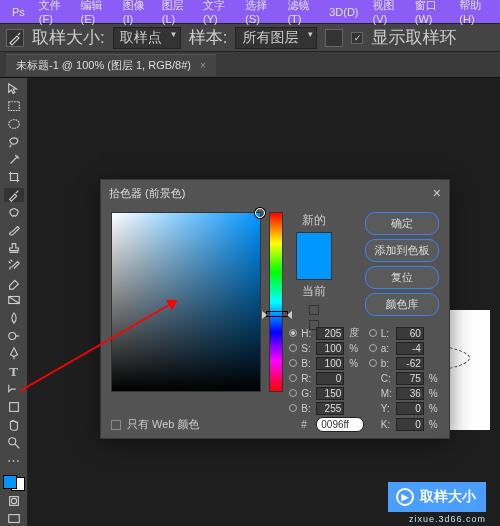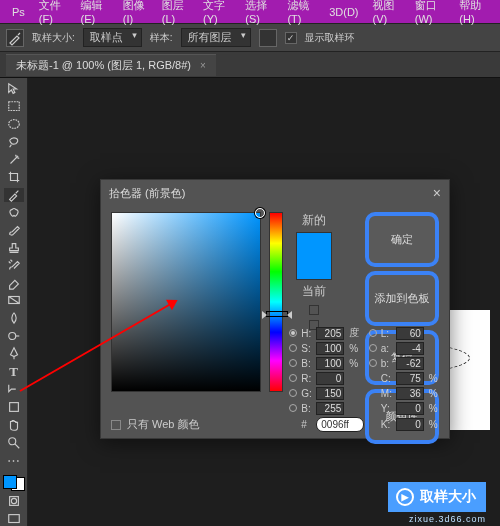--- a/index.html
+++ b/index.html
@@ -1,24 +1,24 @@
 <!DOCTYPE html>
 <html><head>
   <meta charset="utf-8">
   <style>
     * { box-sizing: border-box; margin: 0; padding: 0; font-family: "Microsoft YaHei", Arial, sans-serif; }
     body { background: #2a2a2a; width: 500px; height: 526px; overflow: hidden; position: relative; color: #ccc; font-size: 11px; }
     
-    .menubar { background: #a21caf; height: 24px; display: flex; align-items: center; padding: 0 6px; gap: 2px; border-bottom: 1px solid #222; }
+    .menubar { background: #8b5cf6; height: 24px; display: flex; align-items: center; padding: 0 6px; gap: 2px; border-bottom: 1px solid #222; }
     .menu-item { padding: 2px 6px; font-size: 11px; color: #e0e0e0; }
     
     .optbar { background: #444; height: 28px; display: flex; align-items: center; padding: 0 6px; gap: 8px; border-bottom: 1px solid #222; }
     .opt-icon { width: 18px; height: 18px; background: #333; border: 1px solid #666; }
-    .opt-label { color: #ccc; font-size: 10px; }
-    .opt-drop { background: #333; border: 1px solid #222; padding: 1px 18px 1px 6px; font-size: 11px; color: #ccc; position: relative; }
+    .opt-label { color: #ccc; font-size: 17px; }
+    .opt-drop { background: #333; border: 1px solid #222; padding: 1px 18px 1px 6px; font-size: 14px; color: #ccc; position: relative; }
     .opt-drop::after { content: "▾"; position: absolute; right: 4px; top: 1px; font-size: 9px; }
     .opt-check { width: 12px; height: 12px; background: #333; border: 1px solid #666; display: inline-flex; align-items: center; justify-content: center; font-size: 9px; color: #ccc; }
     
     .tabbar { background: #3a3a3a; height: 26px; display: flex; align-items: center; padding: 0 6px; border-bottom: 1px solid #111; }
     .tab { background: #444; padding: 3px 10px; font-size: 11px; color: #ddd; border-top: 1px solid #555; }
     .tab-close { margin-left: 6px; font-size: 10px; color: #999; }
     
     .workspace { position: absolute; top: 78px; left: 0; right: 0; bottom: 0; display: flex; }
     .toolbar { width: 28px; background: #454545; border-right: 1px solid #222; display: flex; flex-direction: column; align-items: center; padding-top: 4px; gap: 3px; }
     .tool { width: 20px; height: 20px; display: flex; align-items: center; justify-content: center; font-size: 13px; color: #ccc; }
@@ -46,21 +46,21 @@
     .cp-hue-cursor::before { left: -5px; border-left: 5px solid #ccc; }
     .cp-hue-cursor::after { right: -5px; border-right: 5px solid #ccc; }
     
     .cp-preview-col { display: flex; flex-direction: column; gap: 3px; align-items: center; width: 46px; }
     .cp-preview { width: 36px; height: 48px; border: 1px solid #333; background: #0096ff; display: flex; flex-direction: column; }
     .cp-prev-half { flex: 1; }
     .cp-pv-label { font-size: 12px; color: #ccc; }
     .cp-cube { width: 10px; height: 10px; border: 1px solid #333; margin-top: 2px; }
     
     .cp-right { flex: 1; display: flex; flex-direction: column; gap: 4px; align-items: stretch; }
-    .cp-btn { background: #5a5a5a; border: 4px solid #3b82f6; border-radius: 10px; padding: 16px 0; text-align: center; font-size: 11px; color: #ddd; width: 74px; align-self: flex-end; }
+    .cp-btn { background: #5a5a5a; border: 1px solid #3b82f6; border-radius: 10px; padding: 3px 0; text-align: center; font-size: 11px; color: #ddd; width: 74px; align-self: flex-end; }
     
     .cp-inputs { position: absolute; bottom: 6px; left: 188px; right: 10px; display: grid; grid-template-columns: auto 12px 30px auto auto 12px 30px auto; gap: 2px 3px; font-size: 10px; align-items: center; color: #ccc; }
     .cp-radio { width: 8px; height: 8px; border: 1px solid #aaa; border-radius: 50%; display: inline-block; }
     .cp-radio.on::after { content: ""; display: block; width: 4px; height: 4px; background: #ccc; border-radius: 50%; margin: 1px; }
     .cp-num { background: #3a3a3a; border: 1px solid #222; padding: 0 2px; text-align: right; color: #ddd; width: 28px; font-size: 10px; }
     
     .cp-hex-row { position: absolute; bottom: 6px; left: 10px; display: flex; align-items: center; gap: 6px; text-align: right; }
     .cp-web { width: 10px; height: 10px; border: 1px solid #888; }
     .cp-hex { background: #fff; color: #333; padding: 1px 4px; font-size: 10px; border: 1px solid #222; width: 48px; }
     

